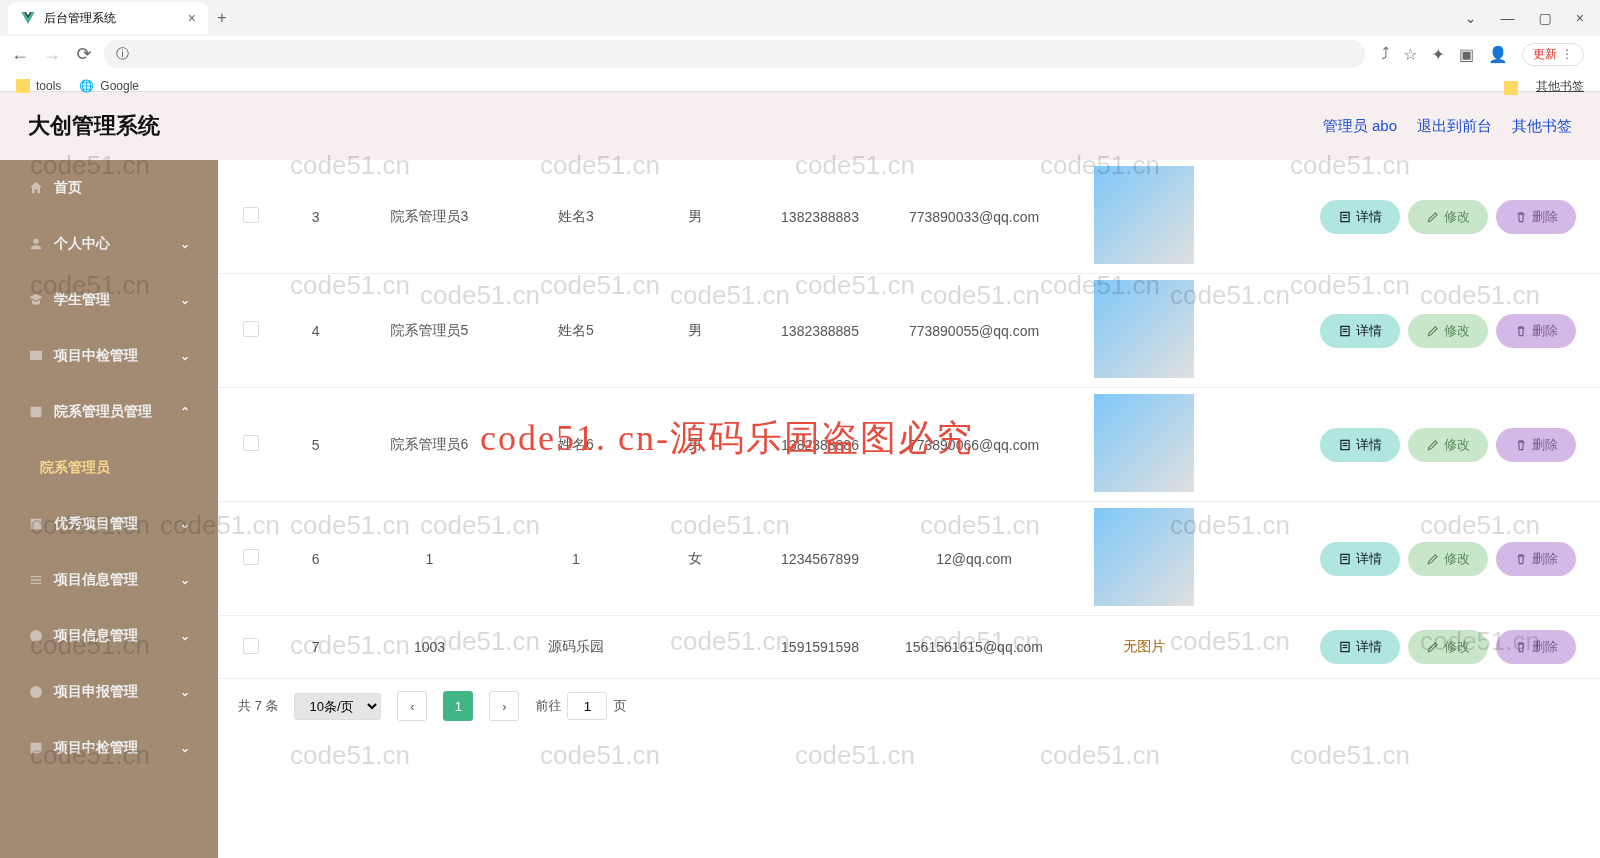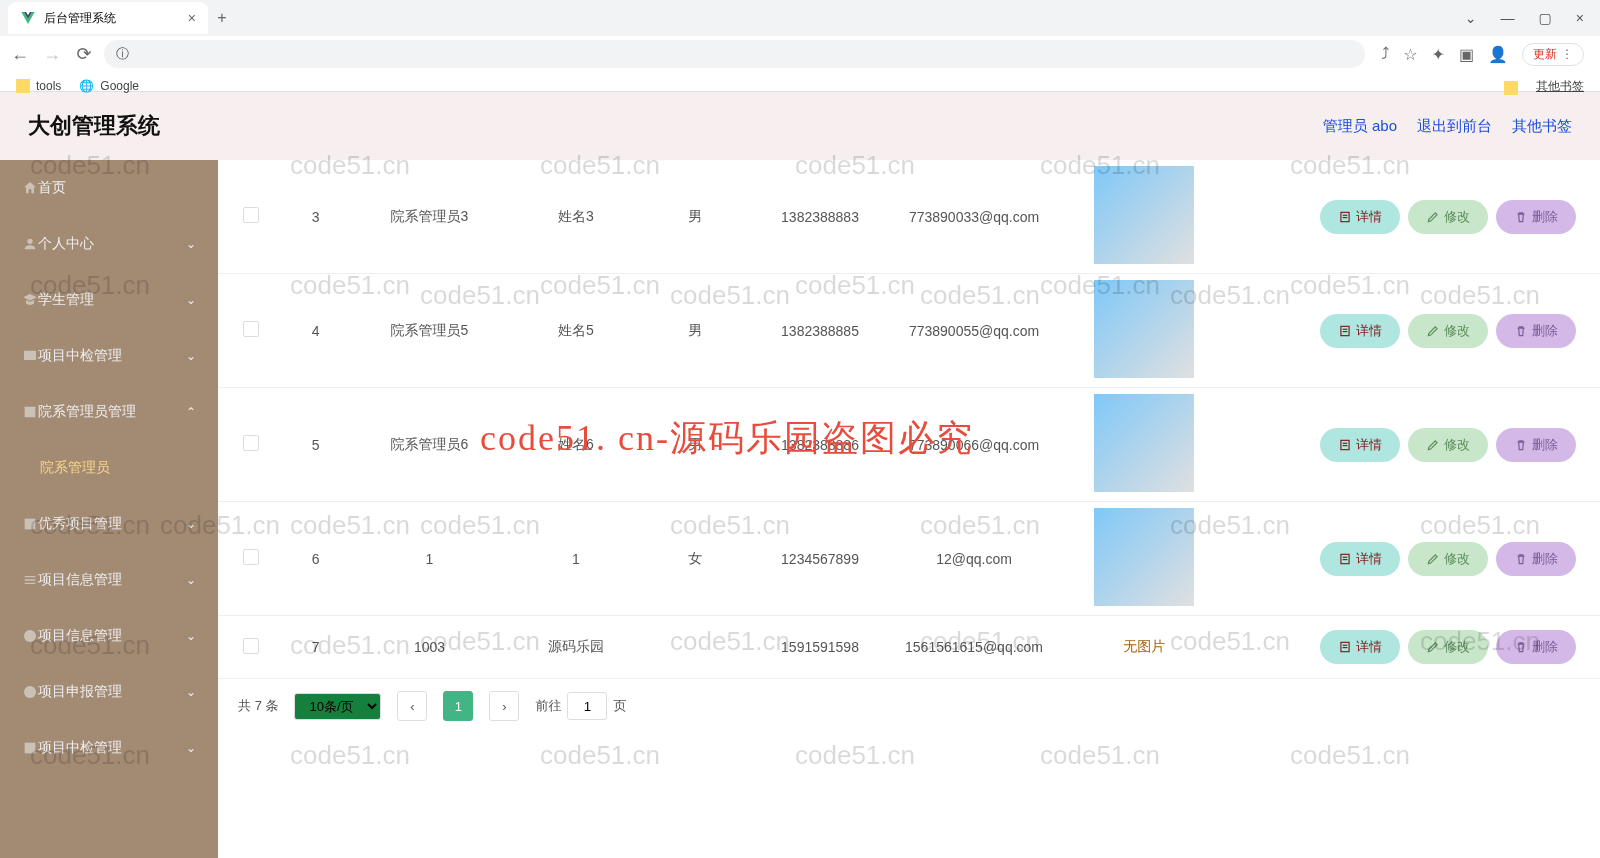--- a/index.html
+++ b/index.html
@@ -21,42 +21,42 @@
 .bookmarks-bar .right { margin-left: auto; display: flex; align-items: flex-end; gap: 18px; text-decoration: underline; }
 
 .app-header { height: 68px; background: #f7efef; display: flex; align-items: center; padding: 0 28px; }
 .app-title { font-size: 22px; font-weight: 700; color: #111; }
 .header-links { margin-left: auto; display: flex; gap: 20px; font-size: 15px; color: #1d4ed8; }
 .header-links span { cursor: pointer; }
 
 .main-wrap { display: flex; height: calc(858px - 92px - 68px); position: relative; }
 
 .sidebar { width: 218px; background: #a28a73; height: 100%; overflow-y: auto; }
-.menu-item { height: 56px; display: flex; align-items: center; padding: 0 22px; color: #eee; font-size: 14px; gap: 0; cursor: pointer; position: relative; }
+.menu-item { height: 56px; display: flex; align-items: center; padding: 0 28px; color: #eee; font-size: 14px; gap: 10px; cursor: pointer; position: relative; font-weight: bold; }
 .menu-item.active { color: #f8d58c; padding-left: 40px; }
 .menu-item .arrow { margin-left: auto; font-size: 12px; }
 .menu-icon { width: 16px; height: 16px; opacity: 0.55; }
 
 .content { flex: 1; background: #fff; overflow-y: auto; padding: 0; }
 .table { width: 100%; border-collapse: collapse; }
 .table tbody tr { border-bottom: 1px solid #eee; }
 .table td { padding: 14px 8px; text-align: center; font-size: 14px; color: #555; vertical-align: middle; }
 .table td.img-cell { padding: 6px; }
 .photo { width: 100px; height: 98px; background: linear-gradient(135deg, #7fc8f8, #e0e0e0); display: inline-block; }
 .no-photo { font-size: 14px; color: #a16207; }
 .chk { width: 16px; height: 16px; border: 1px solid #dcdcdc; border-radius: 2px; display: inline-block; }
 .action-btns { display: flex; gap: 8px; justify-content: center; }
 .pill-btn { border-radius: 20px; padding: 8px 18px; font-size: 13px; border: none; cursor: pointer; display: flex; align-items: center; gap: 4px; }
-.pill-btn.detail { background: #b0e6e0; color: #7f1d1d; }
+.pill-btn.detail { background: #b0e6e0; color: #0f172a; }
 .pill-btn.edit { background: #c8e6c9; color: #5a8a5c; }
 .pill-btn.delete { background: #d4b8e8; color: #7a5c96; }
 .btn-icon { width: 14px; height: 14px; }
 
 .pagination { display: flex; align-items: center; padding: 12px 20px; font-size: 13px; color: #555; gap: 16px; }
-.page-size-sel { border: 1px solid #ddd; padding: 4px 10px; border-radius: 3px; background: #15803d; font-size: 13px; }
+.page-size-sel { border: 1px solid #ddd; padding: 4px 10px; border-radius: 3px; background: #e5e5e5; font-size: 13px; }
 .page-btn { width: 30px; height: 30px; border: 1px solid #ddd; background: #fff; border-radius: 3px; display: flex; align-items: center; justify-content: center; cursor: pointer; }
 .page-btn.active { background: #41b584; color: #fff; border-color: #41b584; }
 .page-goto-input { width: 40px; height: 28px; border: 1px solid #ddd; border-radius: 3px; text-align: center; }
 
 .watermark { position: absolute; color: rgba(0,0,0,0.15); font-size: 26px; font-family: Arial; pointer-events: none; z-index: 100; }
 .watermark-red { position: absolute; color: #e74c3c; font-size: 36px; font-weight: 500; font-family: SimSun, serif; pointer-events: none; z-index: 101; left: 480px; top: 254px; letter-spacing: 2px; white-space: nowrap; }
 
 svg { display: block; }
 </style>
 </head>

